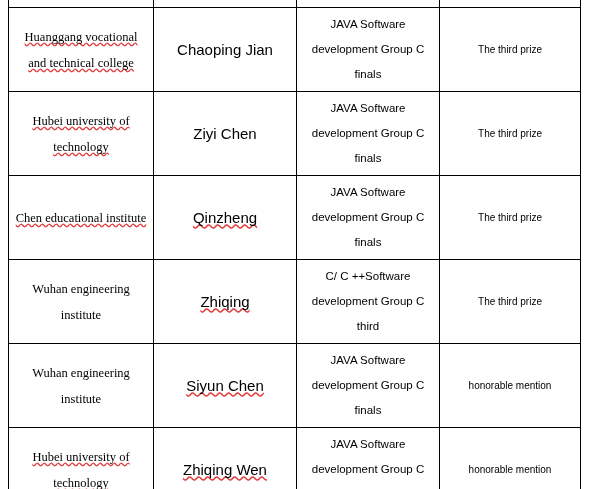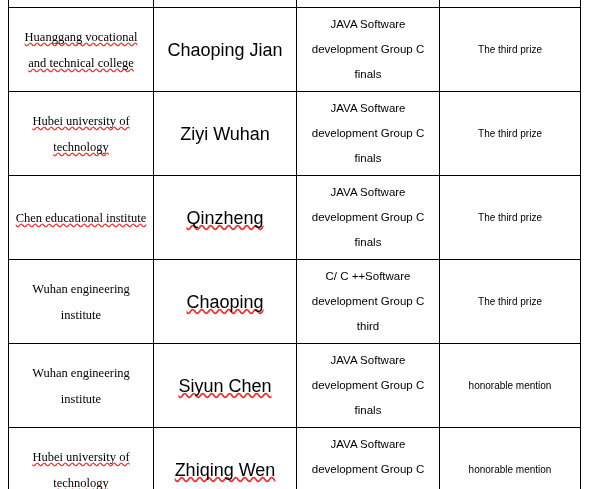--- a/index.html
+++ b/index.html
@@ -37,21 +37,21 @@
   col.c-name   { width: 143px; }
   col.c-event  { width: 143px; }
   col.c-prize  { width: 141px; }
 
   .cell-school {
     font-size: 12.5px;
     line-height: 26px;
     font-family: Liberation Serif, serif;
   }
   .cell-name {
-    font-size: 18px;
+    font-size: 15px;
     line-height: 22px;
   }
   .cell-event {
     font-size: 11.5px;
     line-height: 25px;
   }
   .cell-prize {
     font-size: 10px;
     line-height: 30px;
   }
@@ -93,35 +93,35 @@
 
       <tr class="row-std">
         <td class="cell-school spell">Huanggang vocational and technical college</td>
         <td class="cell-name">Chaoping Jian</td>
         <td class="cell-event">JAVA Software development Group C finals</td>
         <td class="cell-prize">The third prize</td>
       </tr>
 
       <tr class="row-std">
         <td class="cell-school spell">Hubei university of technology</td>
-        <td class="cell-name">Ziyi Wuhan</td>
+        <td class="cell-name">Ziyi Chen</td>
         <td class="cell-event">JAVA Software development Group C finals</td>
         <td class="cell-prize">The third prize</td>
       </tr>
 
       <tr class="row-std">
         <td class="cell-school spell">Chen educational institute</td>
         <td class="cell-name spell-name">Qinzheng</td>
         <td class="cell-event">JAVA Software development Group C finals</td>
         <td class="cell-prize">The third prize</td>
       </tr>
 
       <tr class="row-std">
         <td class="cell-school">Wuhan engineering institute</td>
-        <td class="cell-name spell-name">Chaoping</td>
+        <td class="cell-name spell-name">Zhiqing</td>
         <td class="cell-event">C/ C ++Software development Group C third</td>
         <td class="cell-prize">The third prize</td>
       </tr>
 
       <tr class="row-std">
         <td class="cell-school">Wuhan engineering institute</td>
         <td class="cell-name spell-name">Siyun Chen</td>
         <td class="cell-event">JAVA Software development Group C finals</td>
         <td class="cell-prize">honorable mention</td>
       </tr>

